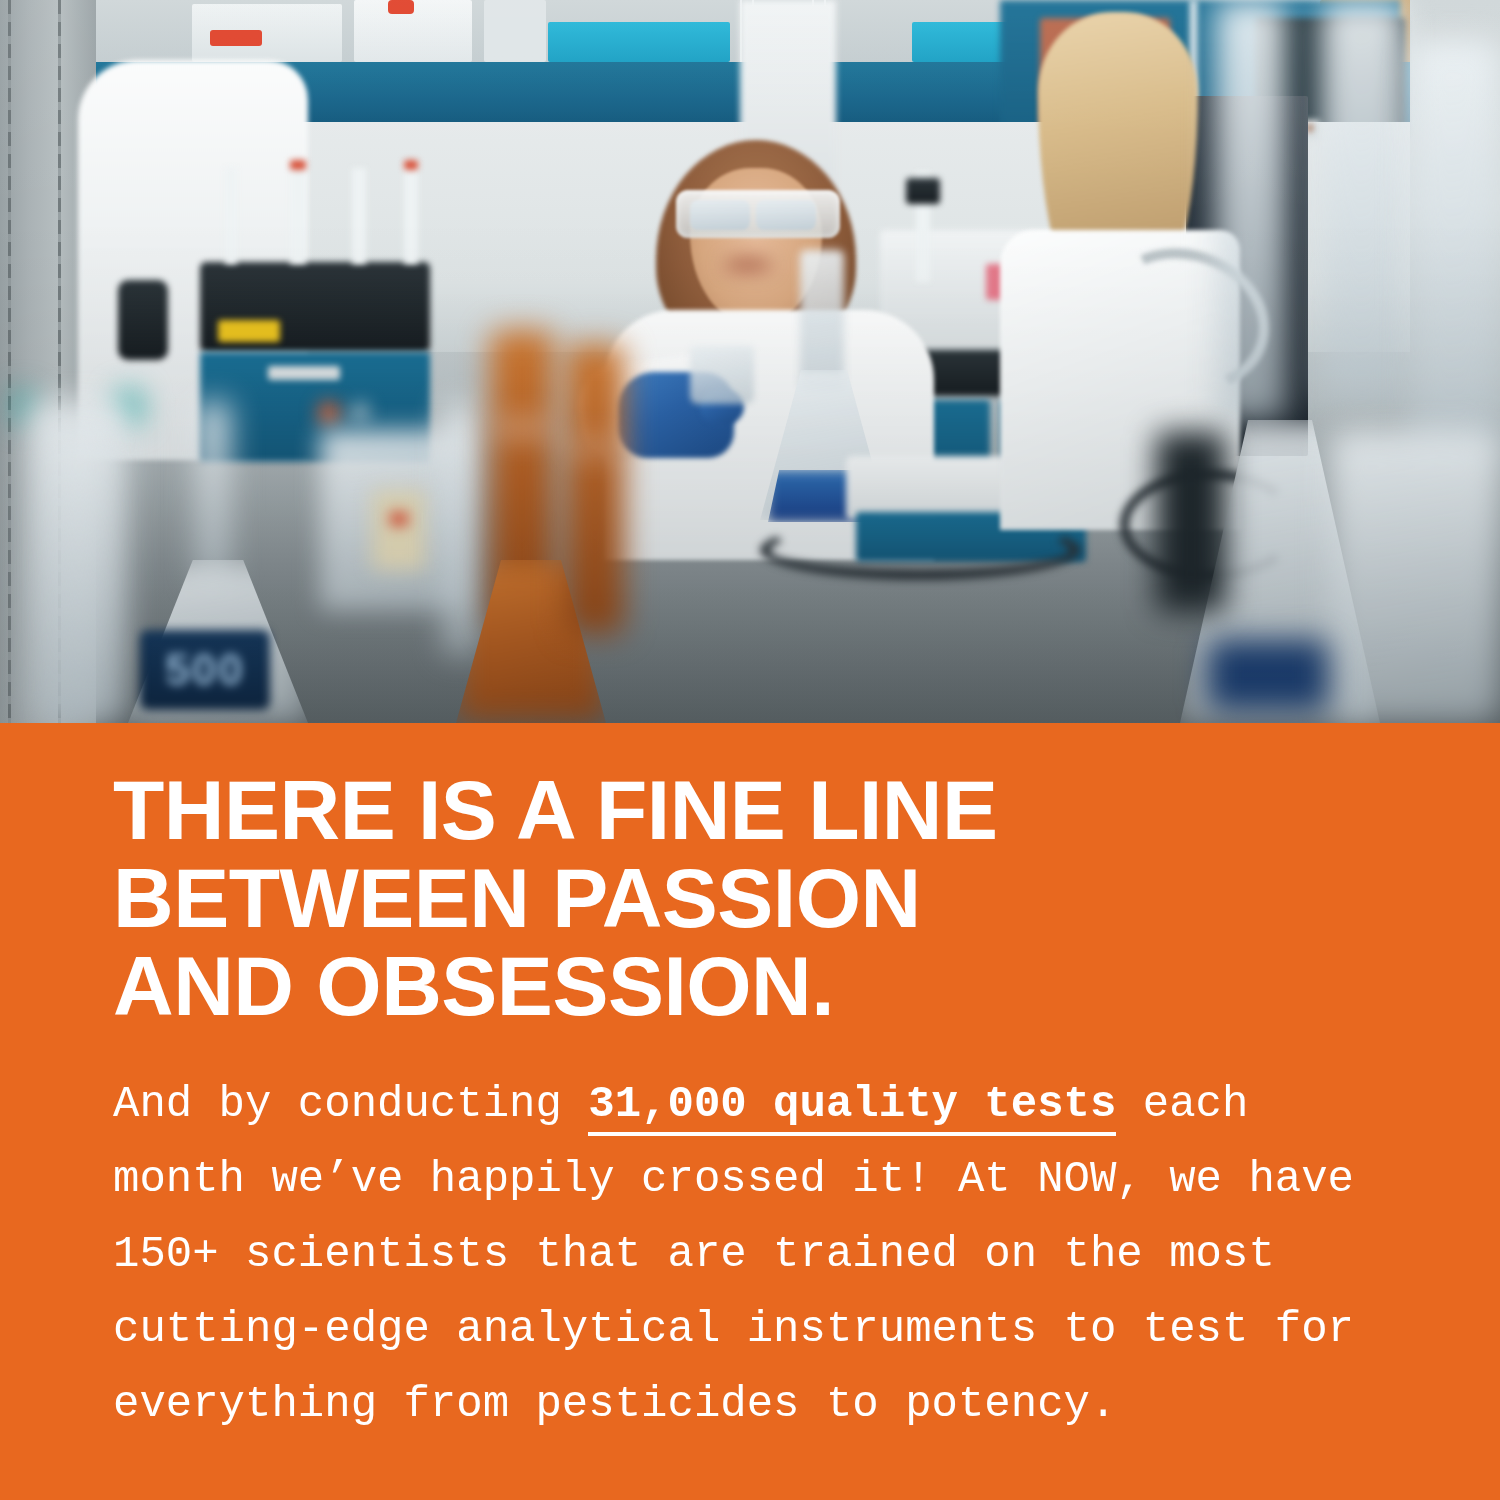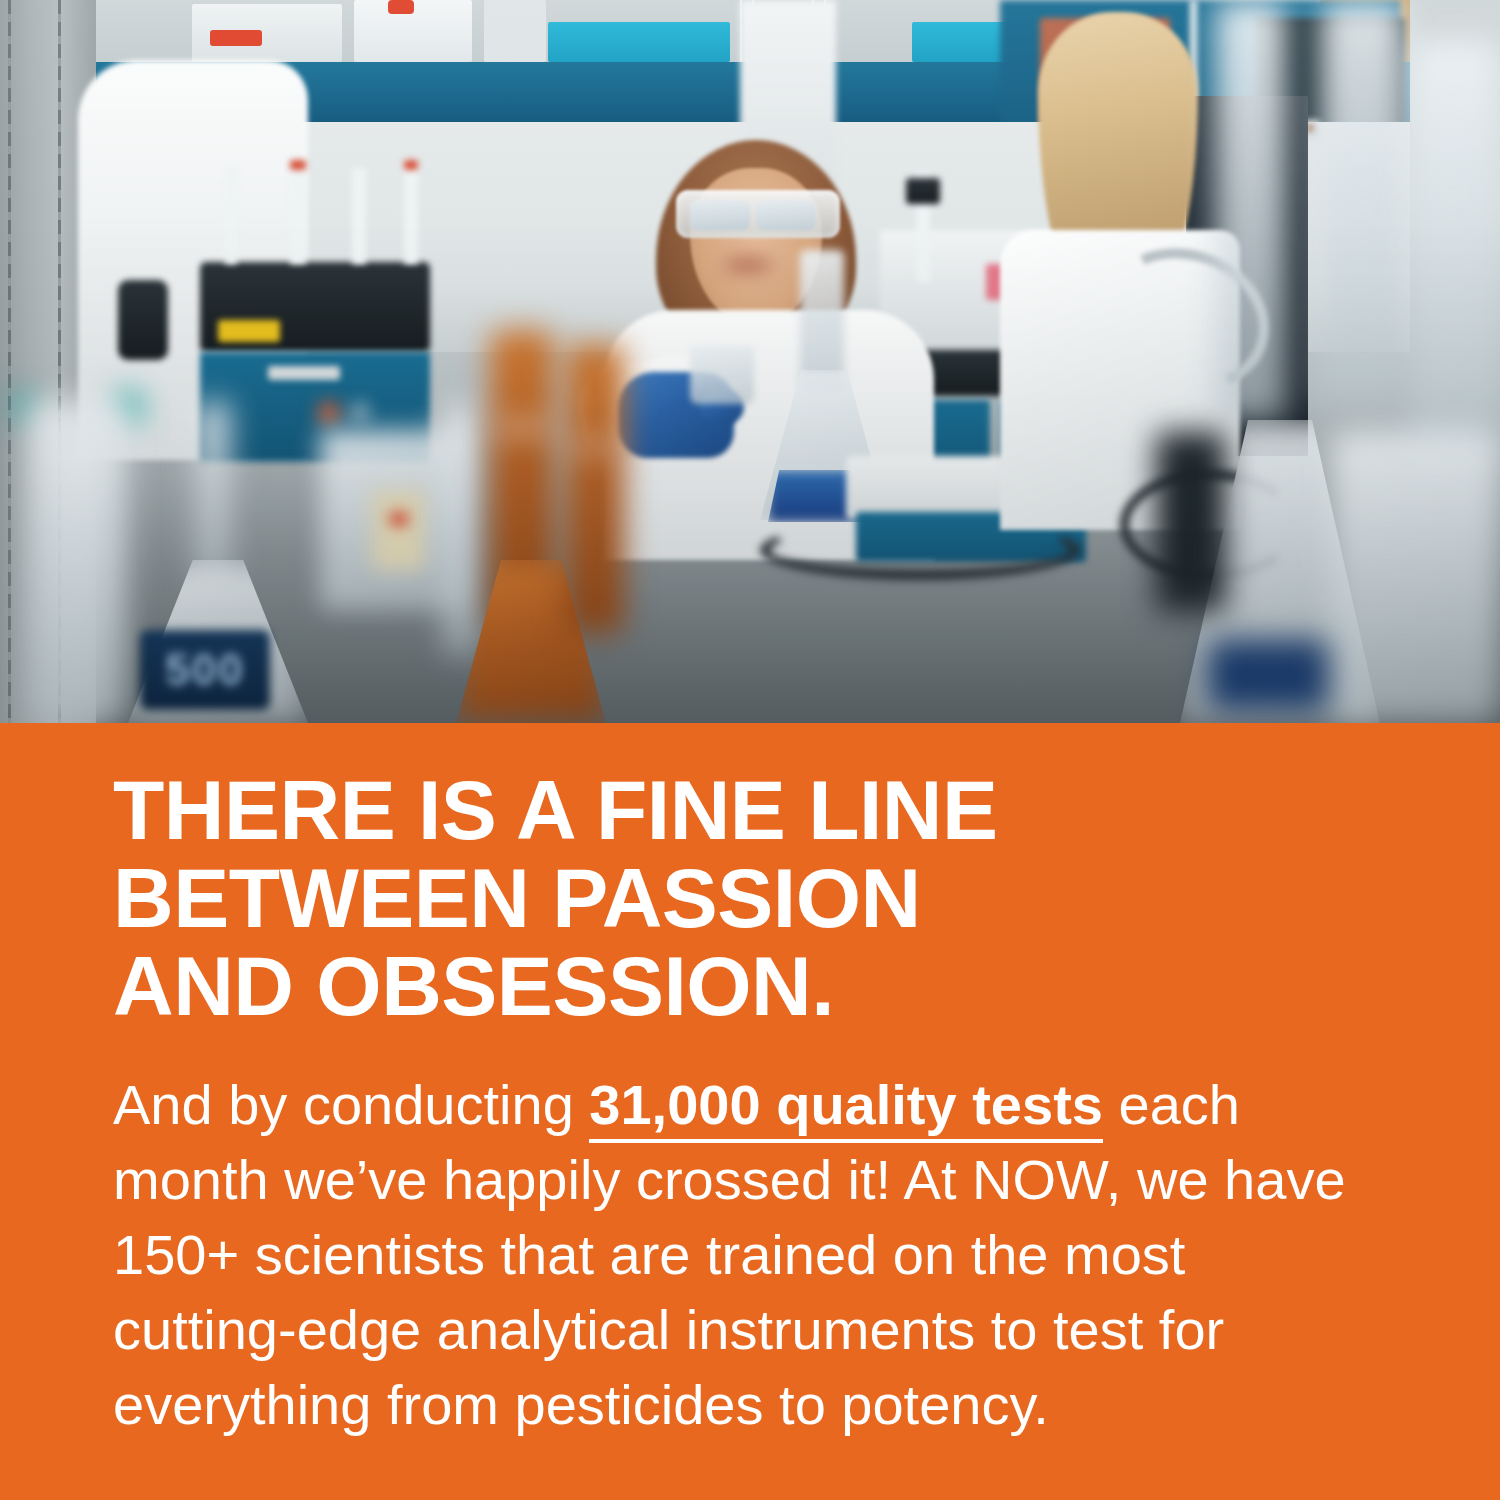--- a/index.html
+++ b/index.html
@@ -157,23 +157,23 @@
     font-weight:700;
     font-size:84px;
     line-height:88px;
     letter-spacing:-0.5px;
     text-transform:uppercase;
     white-space:pre-line;
   }
   .body-copy{
     position:absolute; left:113px; top:344px; width:1270px;
     color:#fff;
-    font-family:Liberation Sans, sans-serif;
+    font-family:Liberation Mono, monospace;
     font-weight:400;
-    font-size:56px;
+    font-size:44px;
     line-height:75px;
     white-space:pre-line;
   }
   .body-copy .hl{
     font-weight:700;
     border-bottom:4px solid #fff;
     padding-bottom:3px;
   }
 </style>
 </head>

